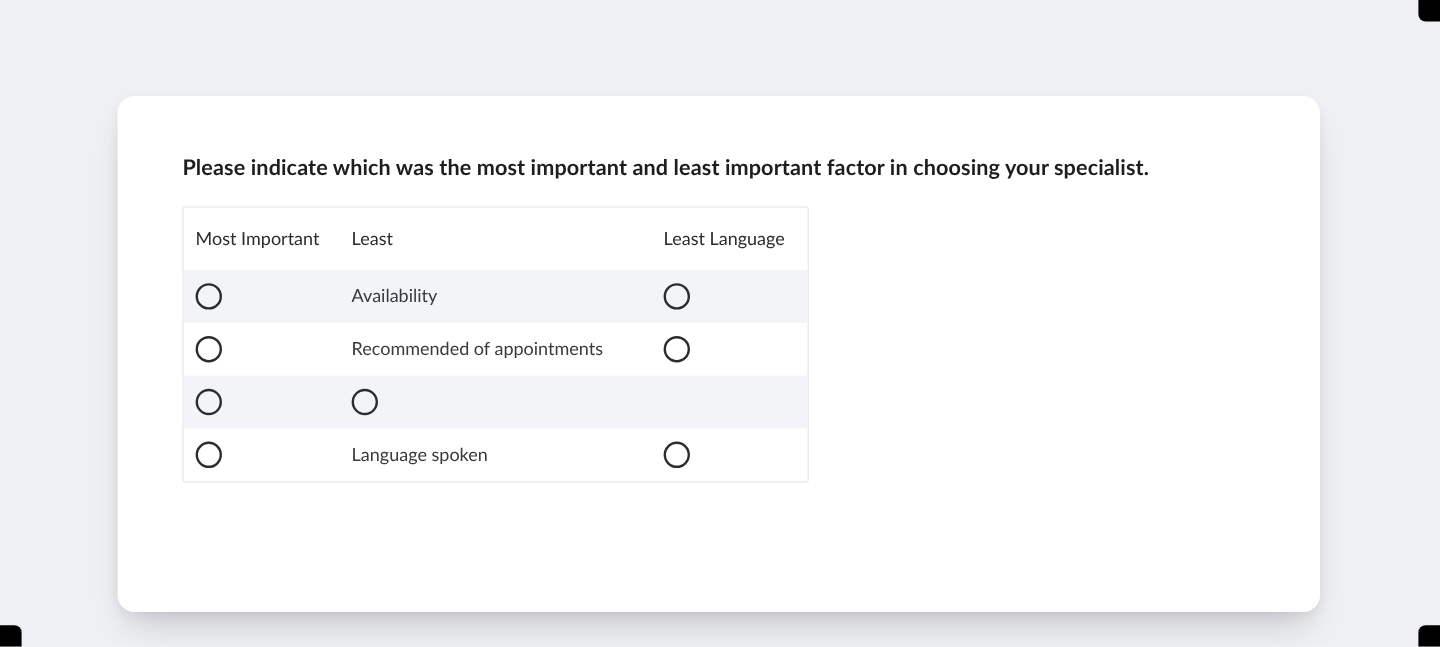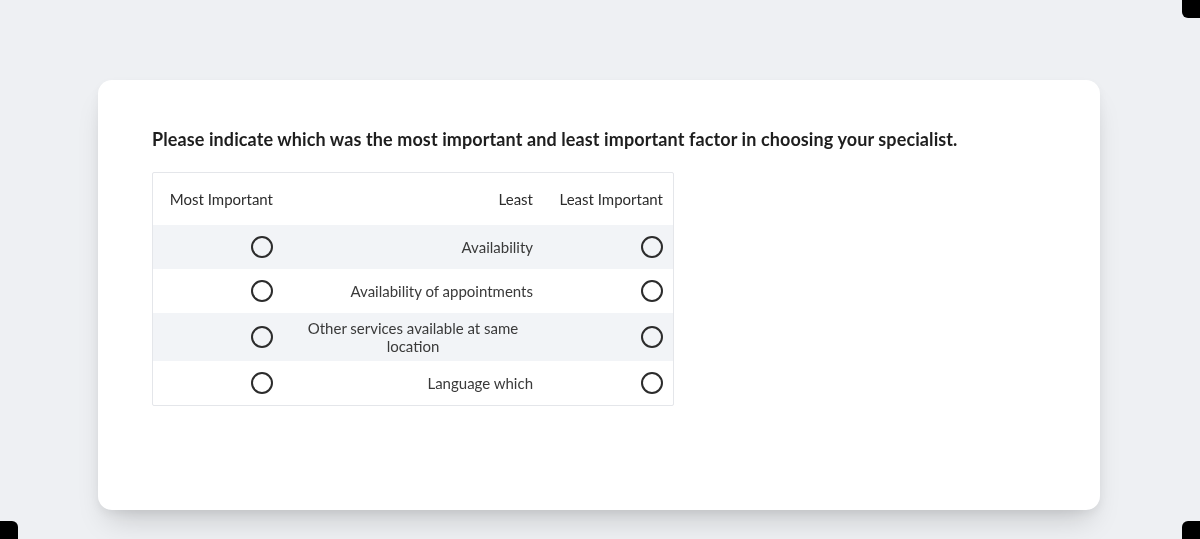--- a/index.html
+++ b/index.html
@@ -66,21 +66,21 @@
     min-height: 52px;
     font-size: 15px;
     color: #2c2c2c;
   }
   .row.zebra {
     background: #f2f4f7;
   }
   .col {
     display: flex;
     align-items: center;
-    justify-content: flex-end;
+    justify-content: flex-start;
     text-align: center;
     padding: 6px 10px;
     box-sizing: border-box;
   }
   .col.left  { width: 130px; flex: 0 0 130px; }
   .col.mid   { flex: 1 1 auto; }
   .col.right { width: 130px; flex: 0 0 130px; }
 
   .radio {
     width: 18px;
@@ -111,66 +111,63 @@
     <div class="grid">
 
       <div class="row header">
         <div class="col left">
           <span class="hlabel">Most Important</span>
         </div>
         <div class="col mid">
           <span class="hlabel">Least</span>
         </div>
         <div class="col right">
-          <span class="hlabel">Least Important</span>
+          <span class="hlabel">Least Language</span>
         </div>
       </div>
 
       <div class="row zebra">
         <div class="col left">
           <span class="radio"></span>
         </div>
         <div class="col mid">
           <span>Availability</span>
         </div>
         <div class="col right">
           <span class="radio"></span>
         </div>
       </div>
 
       <div class="row">
         <div class="col left">
           <span class="radio"></span>
         </div>
         <div class="col mid">
-          <span>Availability of appointments</span>
+          <span>Recommended of appointments</span>
         </div>
         <div class="col right">
           <span class="radio"></span>
         </div>
       </div>
 
       <div class="row zebra">
         <div class="col left">
           <span class="radio"></span>
-        </div>
-        <div class="col mid">
-          <span>Other services available at same location</span>
         </div>
         <div class="col right">
           <span class="radio"></span>
         </div>
       </div>
 
       <div class="row">
         <div class="col left">
           <span class="radio"></span>
         </div>
         <div class="col mid">
-          <span>Language which</span>
+          <span>Language spoken</span>
         </div>
         <div class="col right">
           <span class="radio"></span>
         </div>
       </div>
 
     </div>
 
   </div>
 </div>

